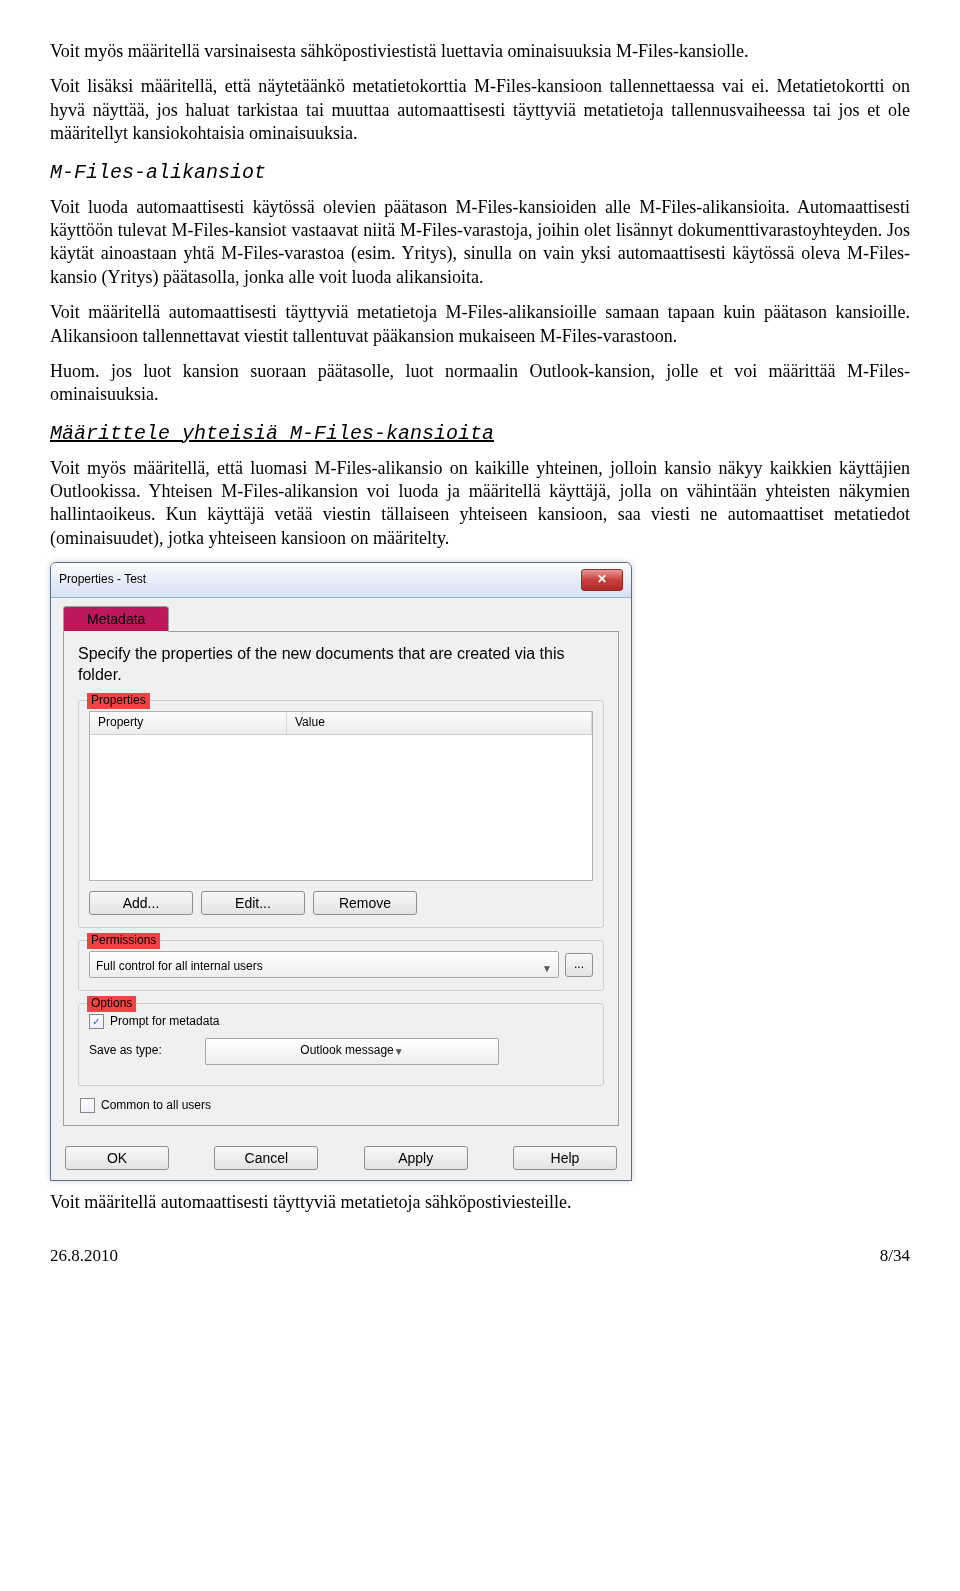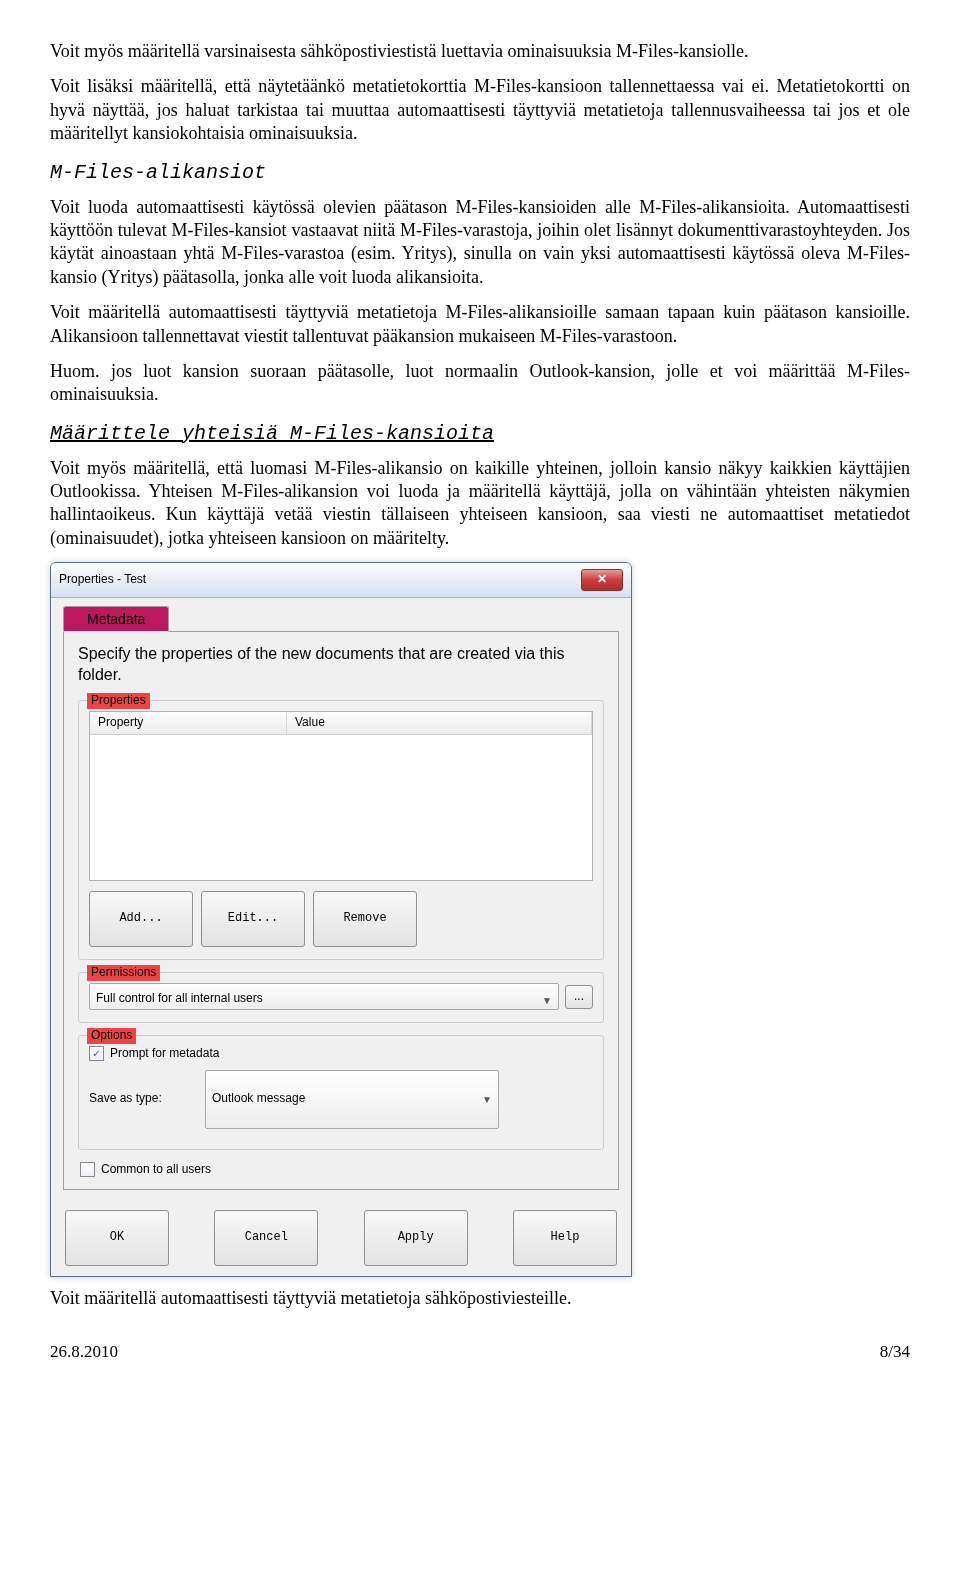--- a/index.html
+++ b/index.html
@@ -136,26 +136,26 @@
     display: flex;
     gap: 8px;
     margin-top: 10px;
   }
   .btn {
     min-width: 82px;
     height: 22px;
     background: linear-gradient(to bottom, #f8f8f8, #e3e3e3);
     border: 1px solid #8f8f8f;
     border-radius: 3px;
-    font-size: 12px;
-    font-family: Liberation Mono, monospace;
+    font-size: 14px;
+    font-family: Liberation Sans, sans-serif;
     display: flex;
     align-items: center;
     justify-content: center;
-    padding: 16px 10px;
+    padding: 0 10px;
   }
   .perm-row {
     display: flex;
     gap: 6px;
     align-items: center;
   }
   .perm-select {
     flex: 1;
     height: 21px;
     border: 1px solid #a8a8a8;
@@ -193,25 +193,25 @@
     align-items: center;
     justify-content: center;
     font-size: 10px;
     color: #2a5fb0;
   }
   .select-box {
     height: 21px;
     border: 1px solid #a8a8a8;
     background: linear-gradient(to bottom,#fff,#eee);
     border-radius: 2px;
-    padding: 18px 6px;
+    padding: 2px 6px;
     font-size: 12px;
     display: inline-flex;
     align-items: center;
-    justify-content: space-between;
+    justify-content: center;
     width: 280px;
   }
   .dlg-footer {
     display: flex;
     justify-content: space-between;
     gap: 8px;
     padding: 10px 14px;
     background: #f0f0f0;
   }
   .footer-line {

